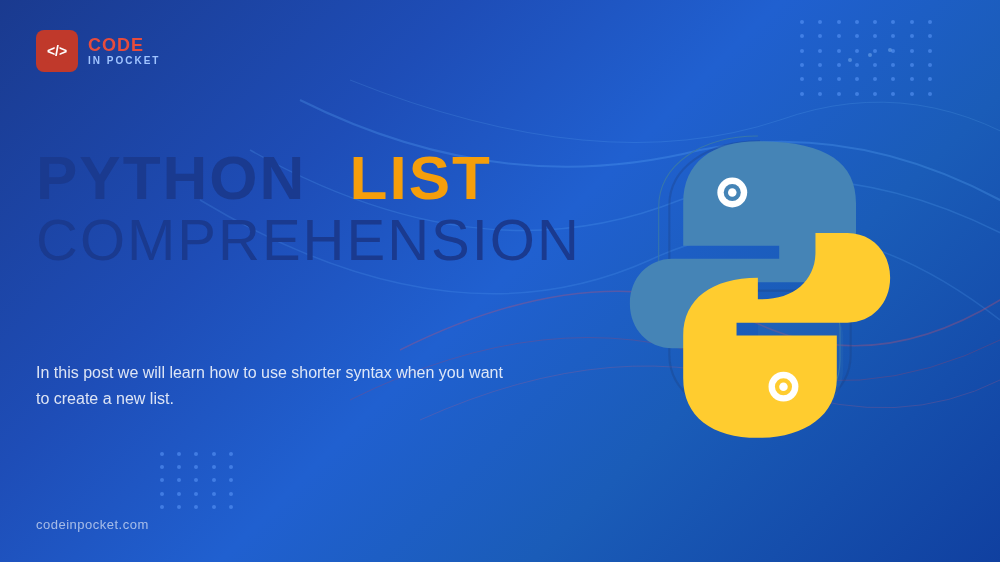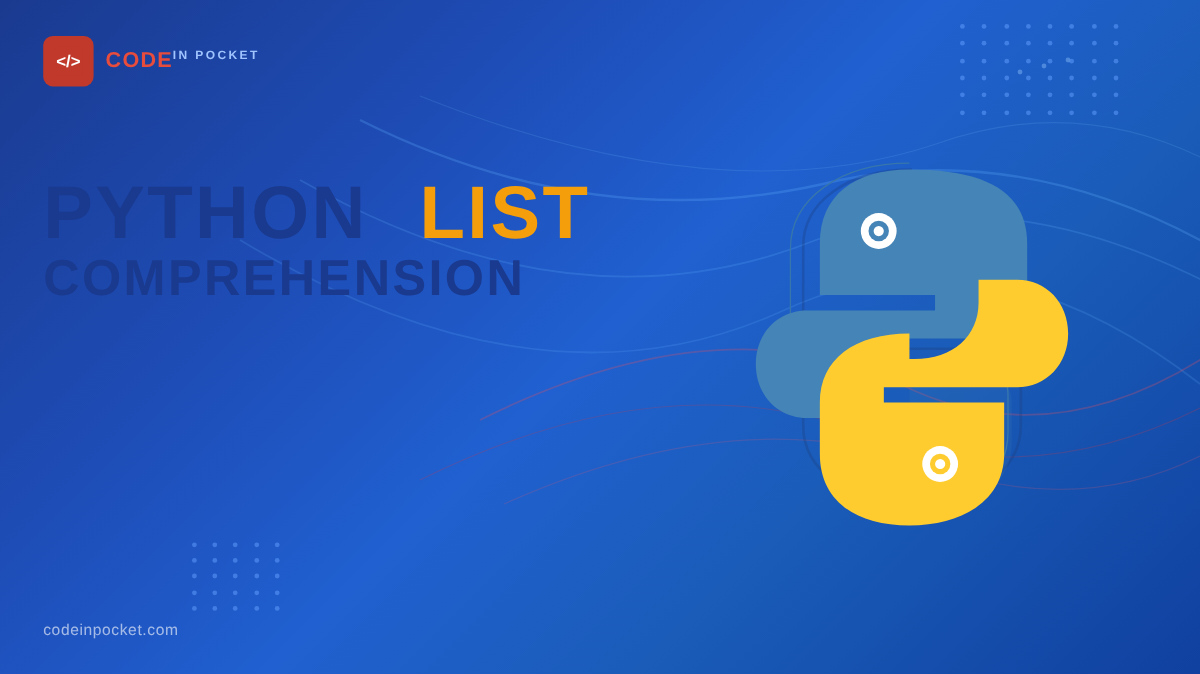--- a/index.html
+++ b/index.html
@@ -70,21 +70,21 @@
       justify-content: center;
     }
 
     .logo-icon svg {
       width: 28px;
       height: 28px;
     }
 
     .logo-text {
       display: flex;
-      flex-direction: row;
+      flex-direction: column;
       line-height: 1.1;
     }
 
     .logo-code {
       font-size: 18px;
       font-weight: 900;
       color: #ffffff;
       letter-spacing: 1px;
     }
 
@@ -115,22 +115,22 @@
       text-transform: uppercase;
       line-height: 1.05;
       color: #1a3a8f;
     }
 
     .title-line1 .highlight {
       color: #f39c12;
     }
 
     .title-line2 {
-      font-size: 42px;
-      font-weight: 700;
+      font-size: 58px;
+      font-weight: 400;
       letter-spacing: 2px;
       text-transform: uppercase;
       line-height: 1.05;
       color: #1a3a8f;
     }
 
     .subtitle {
       position: absolute;
       top: 360px;
       left: 36px;
@@ -286,20 +286,21 @@
 
   <div class="main-title">
     <div class="title-line1">
       <span style="color:#1a3a8f; -webkit-text-stroke: 0px; text-shadow: none;">PYTHON</span>
       <span> </span>
       <span class="highlight" style="color: rgb(245, 158, 11); margin-left: 24px;">LIST</span>
     </div>
     <div class="title-line2" style="color: rgb(26, 58, 143);">COMPREHENSION</div>
   </div>
 
+  <div class="subtitle">In this post we will learn how to use shorter syntax when you want to create a new list.</div>
 
   <div class="website">codeinpocket.com</div>
 
   <div class="python-logo">
     <svg viewBox="0 0 300 300" xmlns="http://www.w3.org/2000/svg">
 
       <path d="M 150 20 
                C 100 20, 65 45, 65 80 
                L 65 130 
                C 65 148, 78 160, 100 160 

